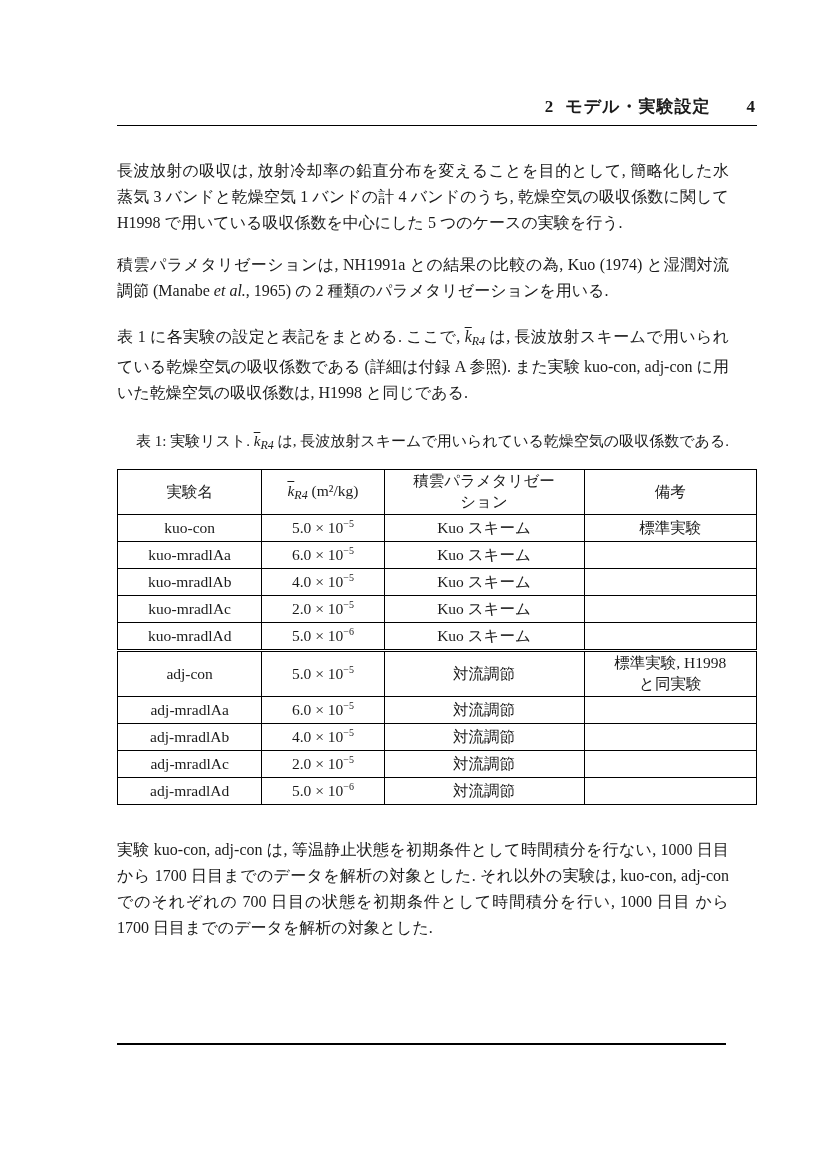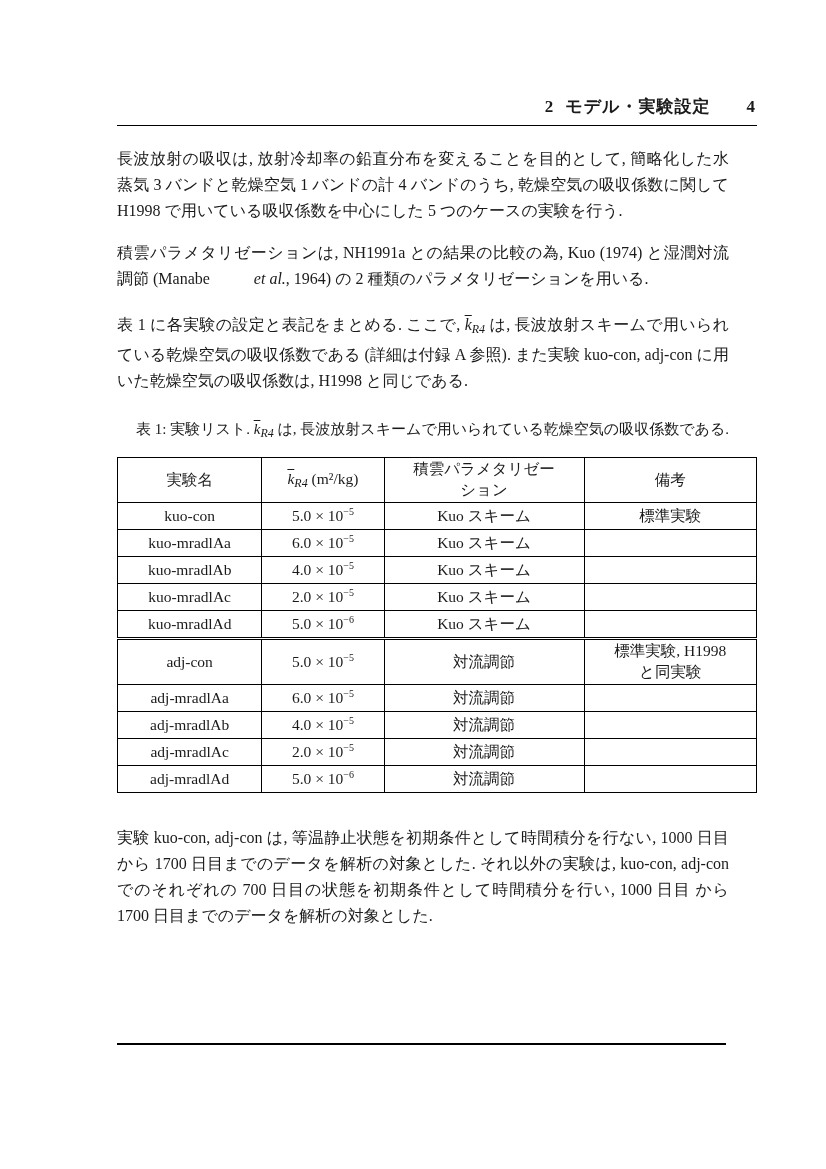--- a/index.html
+++ b/index.html
@@ -51,25 +51,25 @@
     width: 640px;
   }
   
   .para {
     width: 612px;
     font-size: 16px;
     line-height: 26px;
     text-align: justify;
     margin: 0;
   }
-  .para.p1 { margin-top: 20px; }
+  .para.p1 { margin-top: 32px; }
   .para.p2 { margin-top: 16px; }
   .para.p3 { margin-top: 20px; }
   .para.p4 { margin-top: 32px; }
-  .italic { font-style: italic; margin-left: 40px; }
+  .italic { font-style: italic; }
   
   .kbar {
     font-style: italic;
     text-decoration: overline;
   }
   .ksub {
     font-style: italic;
     font-size: 12px;
     vertical-align: -3px;
   }
@@ -123,21 +123,21 @@
 
     <div class="running-header">
       <span>2</span>
       <span class="sec-title">モデル・実験設定</span>
       <span class="pageno">4</span>
     </div>
     <hr class="head-rule">
 
     <p class="para p1"><span>長波放射の吸収は, 放射冷却率の鉛直分布を変えることを目的として, 簡略化した水蒸気 3 バンドと乾燥空気 1 バンドの計 4 バンドのうち, 乾燥空気の吸収係数に関して H1998 で用いている吸収係数を中心にした 5 つのケースの実験を行う.</span></p>
 
-    <p class="para p2"><span>積雲パラメタリゼーションは, NH1991a との結果の比較の為, Kuo (1974) と湿潤対流調節 (Manabe </span><span class="italic">et al.</span><span>, 1964) の 2 種類のパラメタリゼーションを用いる.</span></p>
+    <p class="para p2"><span>積雲パラメタリゼーションは, NH1991a との結果の比較の為, Kuo (1974) と湿潤対流調節 (Manabe </span><span class="italic">et al.</span><span>, 1965) の 2 種類のパラメタリゼーションを用いる.</span></p>
 
     <p class="para p3"><span>表 1 に各実験の設定と表記をまとめる. ここで, </span><span class="kbar">k</span><span class="ksub">R4</span><span> は, 長波放射スキームで用いられている乾燥空気の吸収係数である (詳細は付録 A 参照). また実験 kuo-con, adj-con に用いた乾燥空気の吸収係数は, H1998 と同じである.</span></p>
 
     <div class="table-caption"><span>表 1: 実験リスト. </span><span class="kbar">k</span><span class="ksub">R4</span><span> は, 長波放射スキームで用いられている乾燥空気の吸収係数である.</span></div>
 
     <table class="exp">
       <thead>
         <tr>
           <th class="c-name">実験名</th>
           <th class="c-coef"><span class="kbar">k</span><span class="ksub">R4</span><span> (m²/kg)</span></th>

